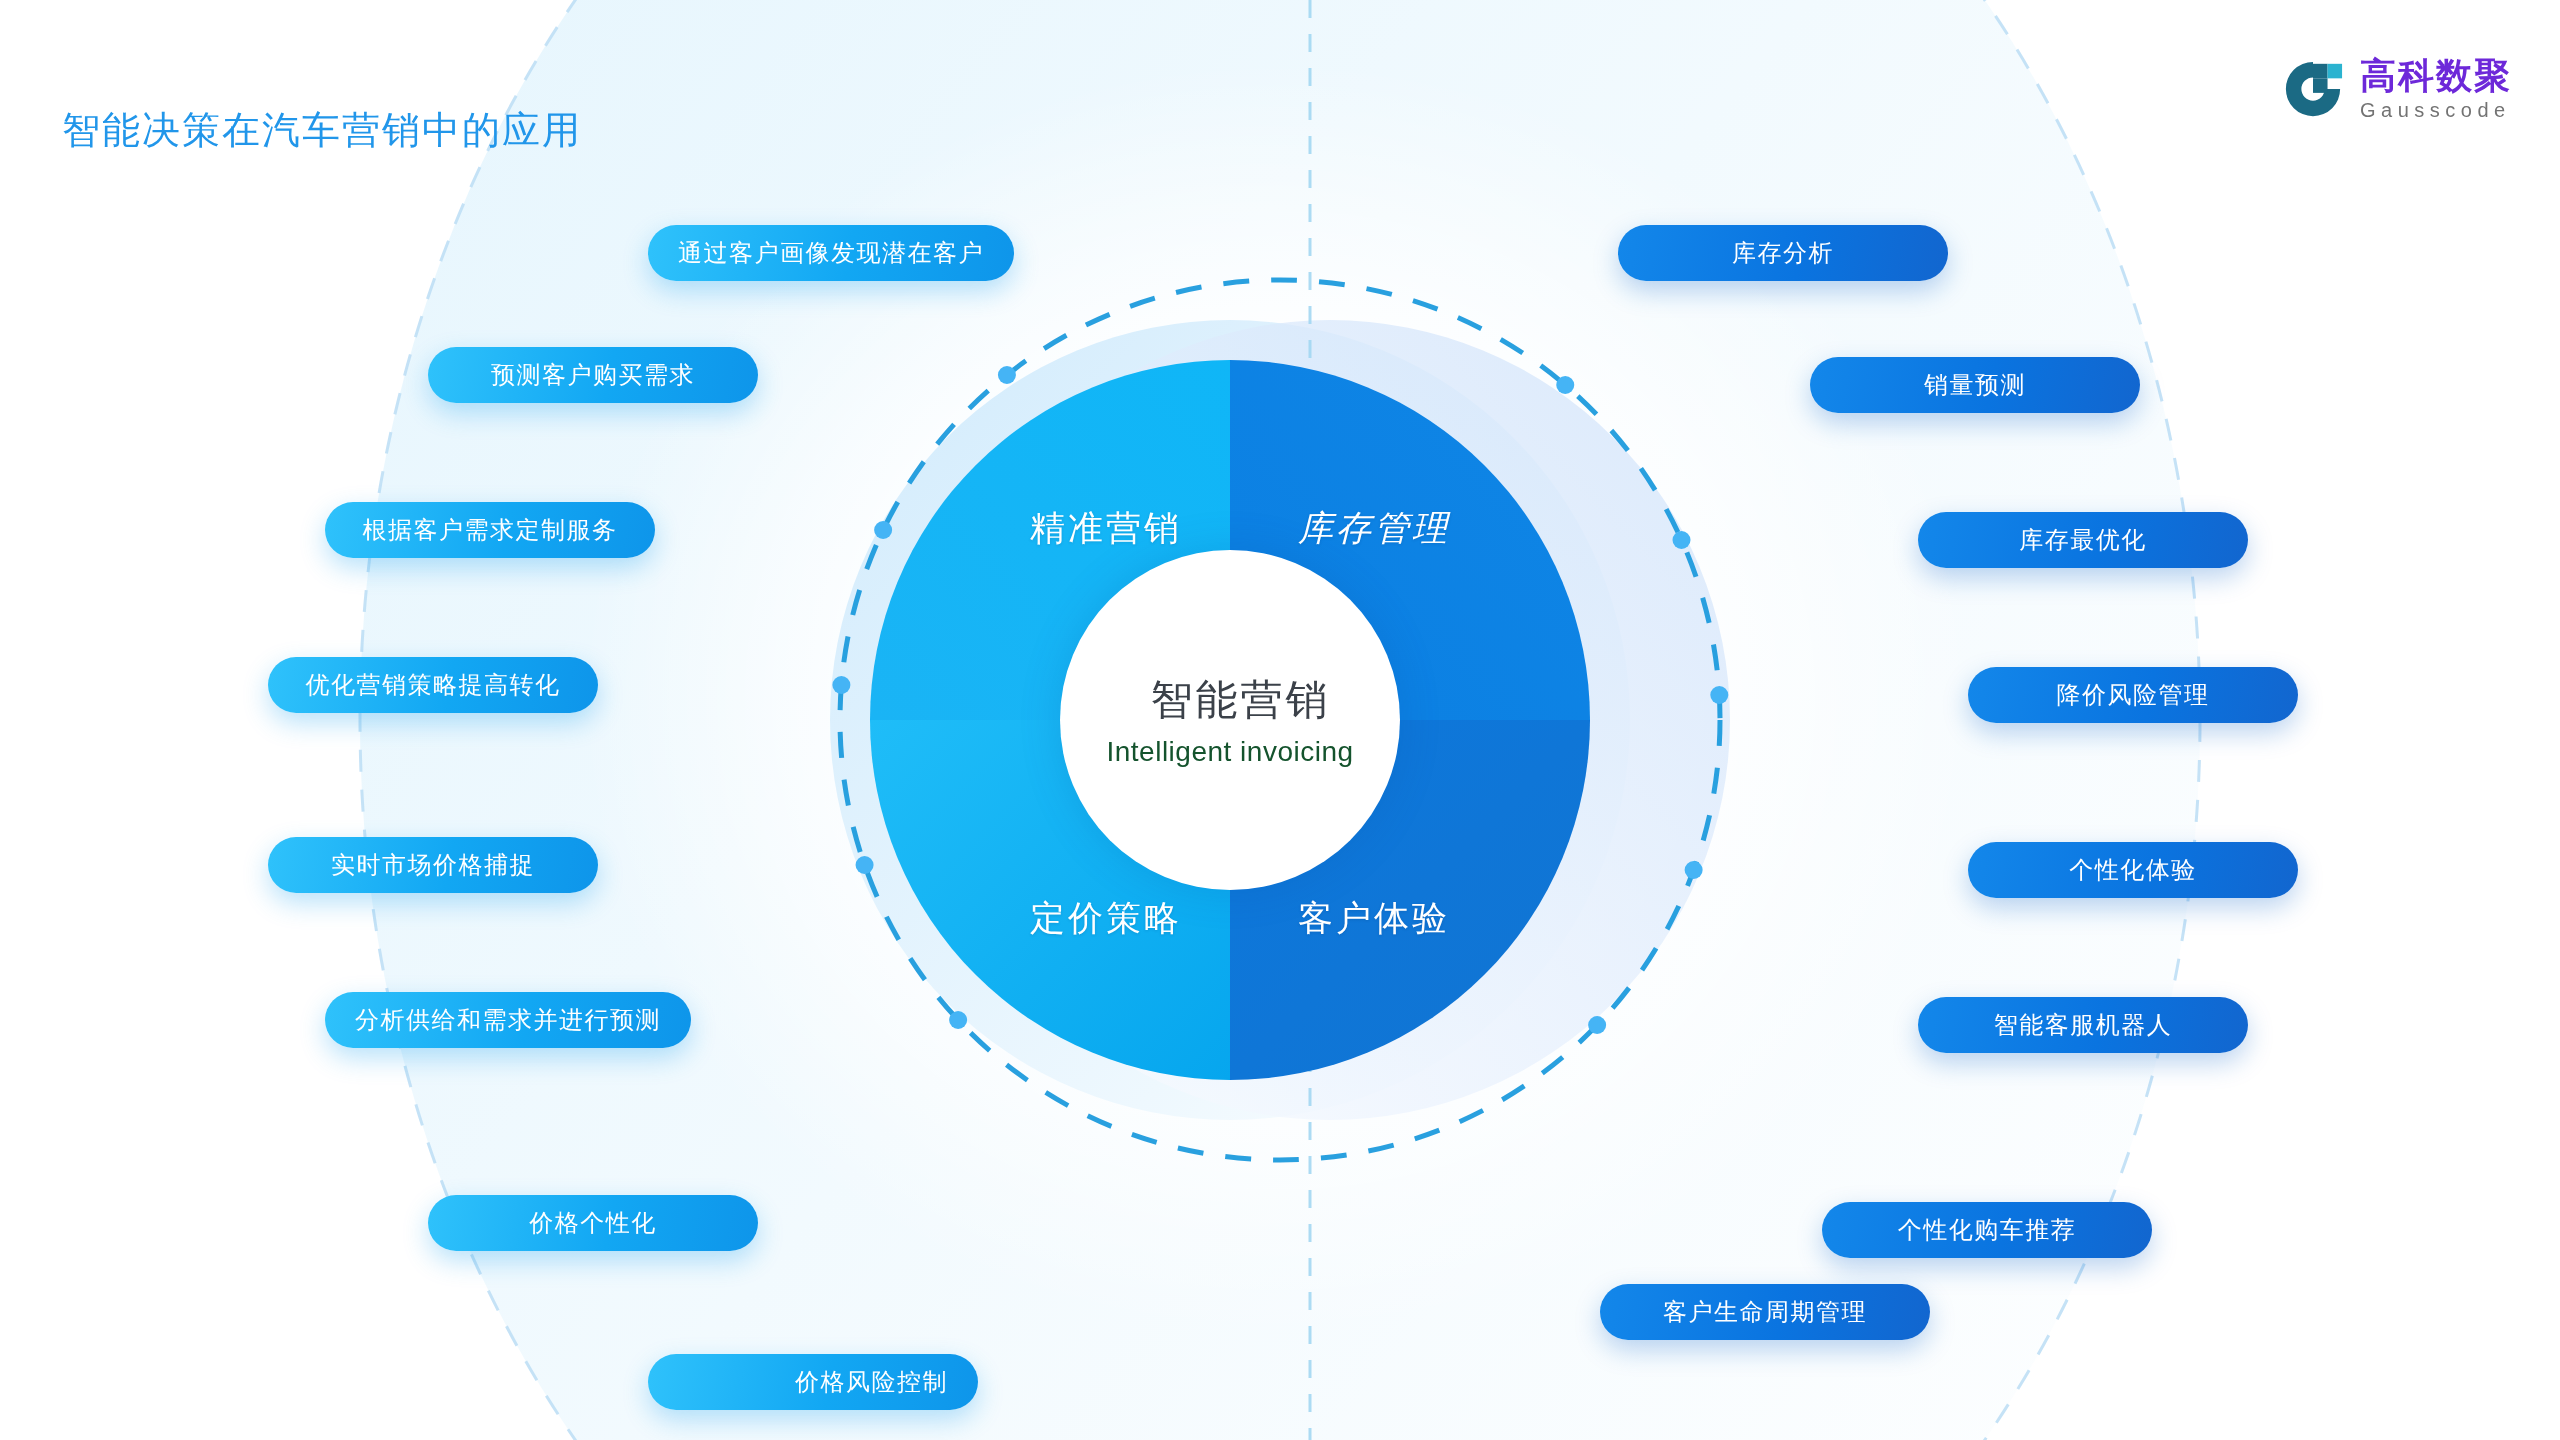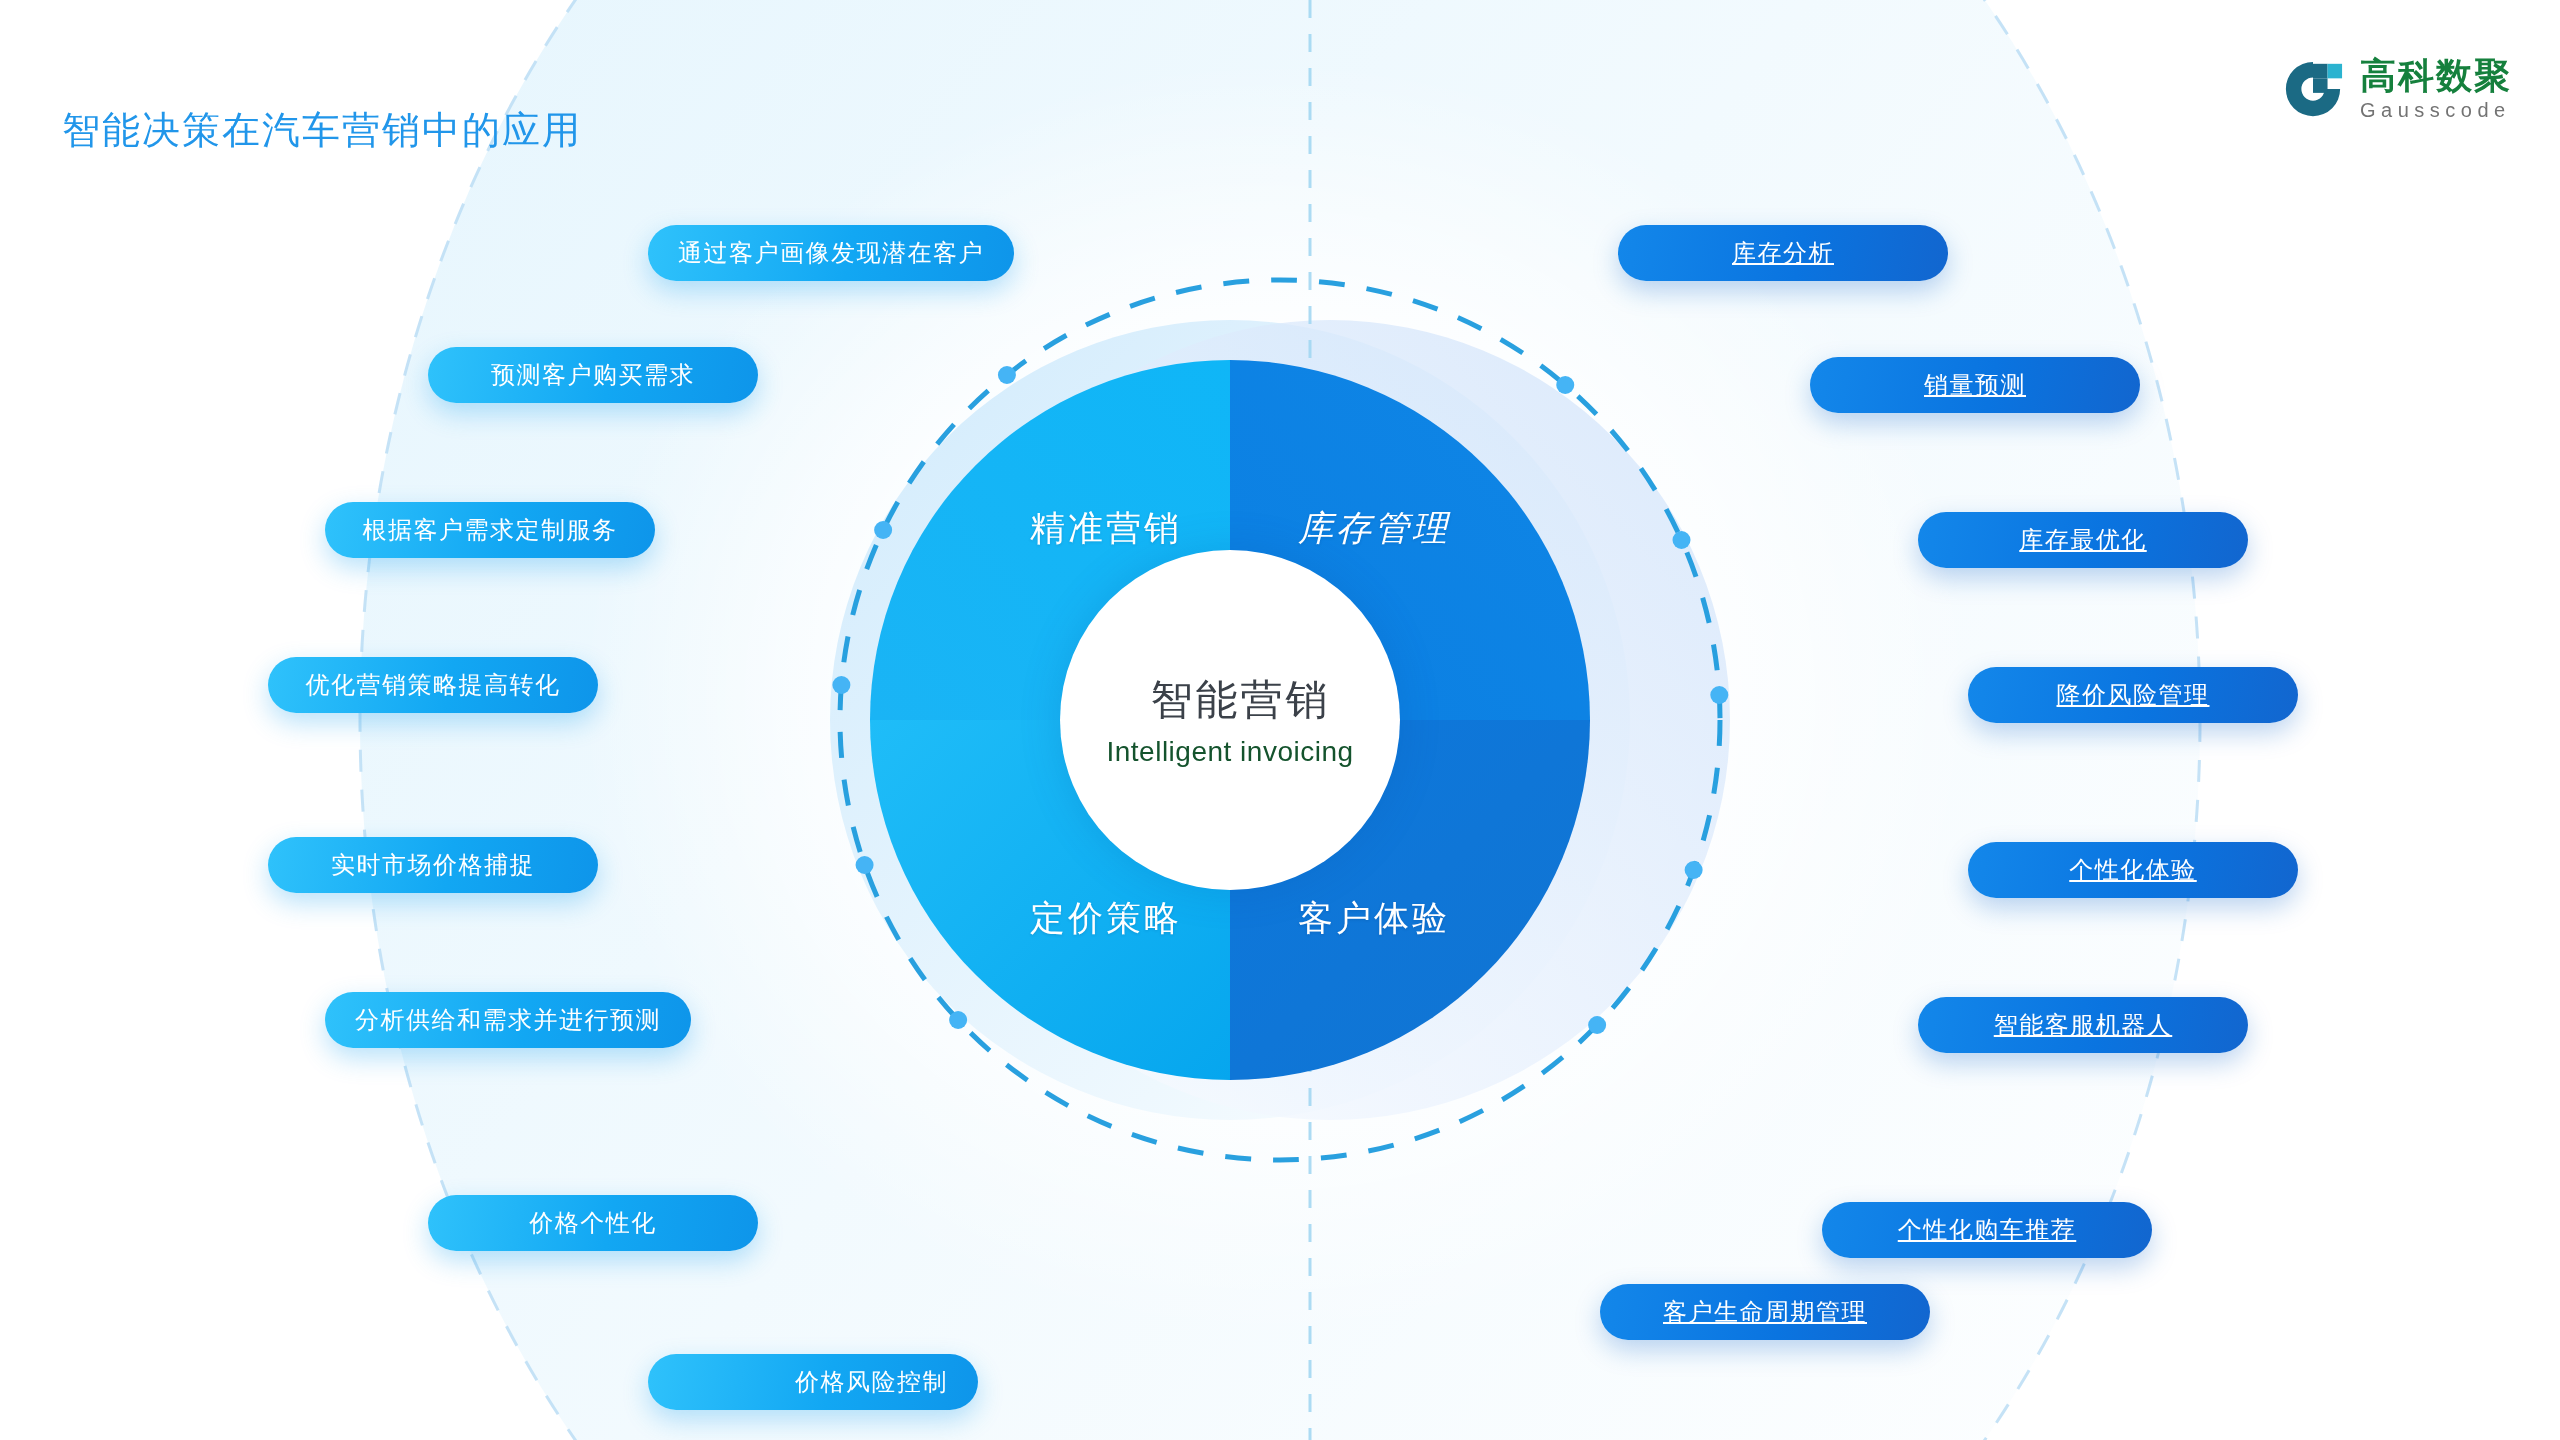--- a/index.html
+++ b/index.html
@@ -43,21 +43,21 @@
     display: flex;
     align-items: center;
     gap: 16px;
     z-index: 20;
   }
   .logo-mark { width: 62px; height: 62px; flex: none; }
   .logo-text { display: flex; flex-direction: column; line-height: 1; }
   .logo-cn {
     font-size: 36px;
     font-weight: bold;
-    color: #15803d;
+    color: #6d28d9;
     letter-spacing: 2px;
     white-space: nowrap;
   }
   .logo-en {
     font-size: 20px;
     color: #737373;
     letter-spacing: 5.5px;
     margin-top: 6px;
     white-space: nowrap;
   }
@@ -129,21 +129,20 @@
     box-sizing: border-box;
     z-index: 10;
   }
   .pill.left {
     background: linear-gradient(100deg, #2fc2fb 0%, #12a7f3 55%, #0e95ea 100%);
     box-shadow: 0 10px 26px rgba(24,160,240,0.30);
   }
   .pill.right {
     background: linear-gradient(100deg, #1387ea 0%, #0a74e0 55%, #1266cf 100%);
     box-shadow: 0 10px 26px rgba(14,100,200,0.28);
-    text-decoration: underline;
   }
 </style>
 </head>
 <body>
 
 <div id="stage">
 
   <svg id="bg-svg" viewBox="0 0 2560 1440" xmlns="http://www.w3.org/2000/svg">
     <defs>
       <linearGradient id="bgLeafL" x1="0" y1="0" x2="1" y2="1">

